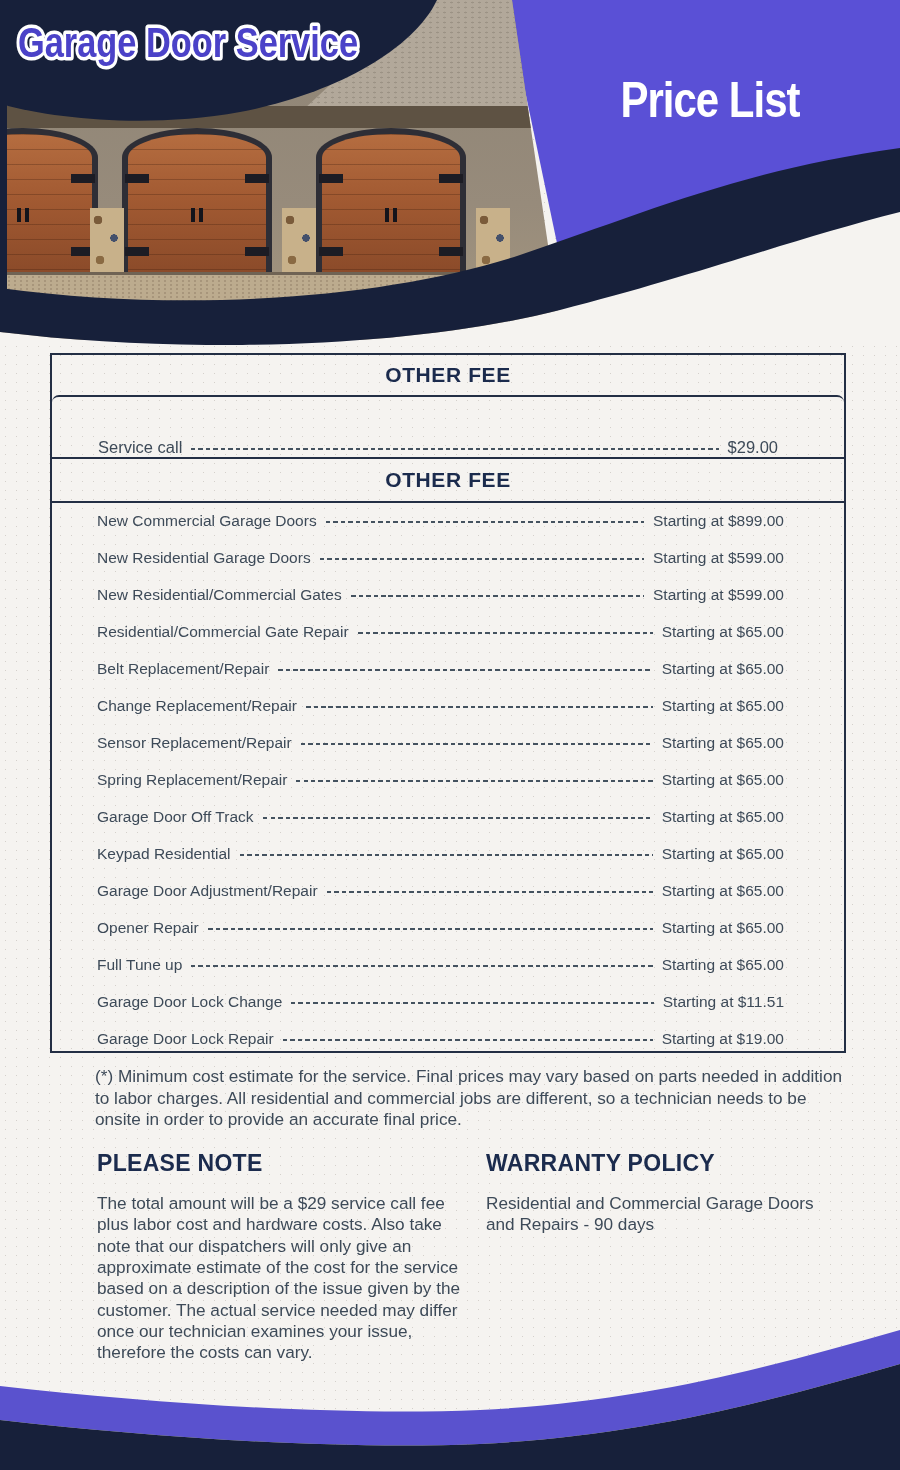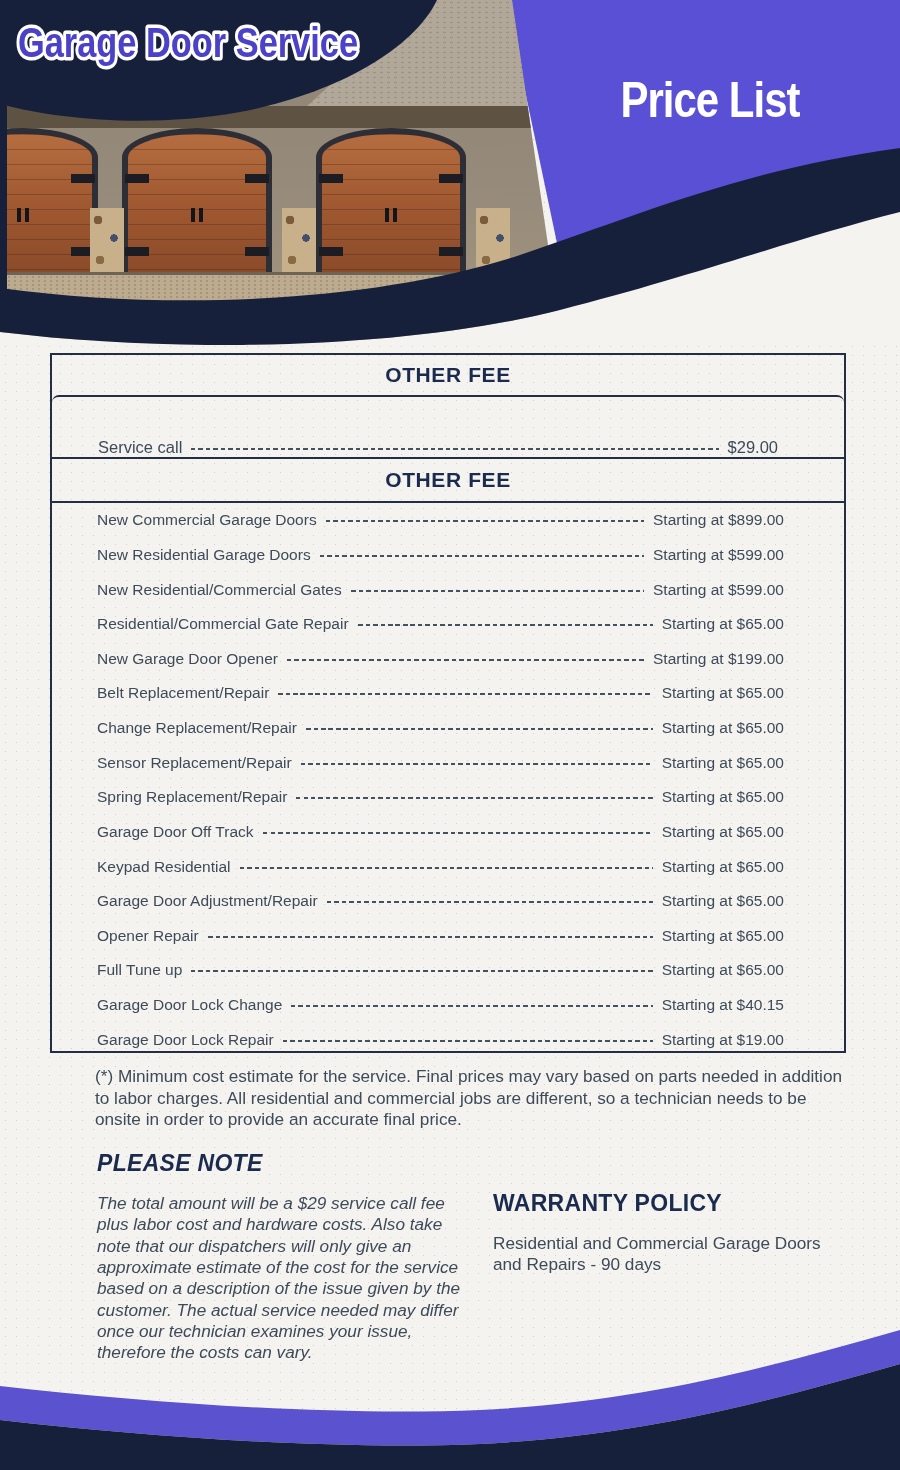--- a/index.html
+++ b/index.html
@@ -100,22 +100,22 @@
   
   .footnote{
     position:absolute;left:95px;top:1066px;width:748px;
     color:#3d4a58;font-size:17.2px;line-height:1.25;
   }
   .cols{position:absolute;left:97px;top:1150px;width:765px;display:flex;}
   .col h2{
     margin:0 0 16px 0;font-size:23px;font-weight:bold;color:#1b2b4d;letter-spacing:.3px;
   }
   .col p{margin:0;color:#3d4a58;font-size:17.2px;line-height:1.24;}
-  .col.note{width:366px;margin-right:30px;font-style:italic;}
-  .col.warranty{width:342px;margin-top:40px;}
+  .col.note{width:366px;margin-right:23px;}
+  .col.warranty{width:342px;}
   
   .bottom-wave{position:absolute;left:0;bottom:0;width:900px;height:140px;}
 </style>
 </head>
 <body>
 
 <div class="page">
 
   <div class="header">
 
@@ -191,25 +191,20 @@
           <span class="leader"></span>
           <span class="fee-price">Starting at $599.00</span>
         </div>
 
         <div class="fee-row">
           <span class="fee-label">Residential/Commercial Gate Repair</span>
           <span class="leader"></span>
           <span class="fee-price">Starting at $65.00</span>
         </div>
 
-        <div class="fee-row">
-          <span class="fee-label">New Garage Door Opener</span>
-          <span class="leader"></span>
-          <span class="fee-price">Starting at $199.00</span>
-        </div>
 
         <div class="fee-row">
           <span class="fee-label">Belt Replacement/Repair</span>
           <span class="leader"></span>
           <span class="fee-price">Starting at $65.00</span>
         </div>
 
         <div class="fee-row">
           <span class="fee-label">Change Replacement/Repair</span>
           <span class="leader"></span>
@@ -255,21 +250,21 @@
         <div class="fee-row">
           <span class="fee-label">Full Tune up</span>
           <span class="leader"></span>
           <span class="fee-price">Starting at $65.00</span>
         </div>
 
 
         <div class="fee-row">
           <span class="fee-label">Garage Door Lock Change</span>
           <span class="leader"></span>
-          <span class="fee-price">Starting at $40.15</span>
+          <span class="fee-price">Starting at $11.51</span>
         </div>
 
         <div class="fee-row">
           <span class="fee-label">Garage Door Lock Repair</span>
           <span class="leader"></span>
           <span class="fee-price">Starting at $19.00</span>
         </div>
       </div>
 
   </div>

